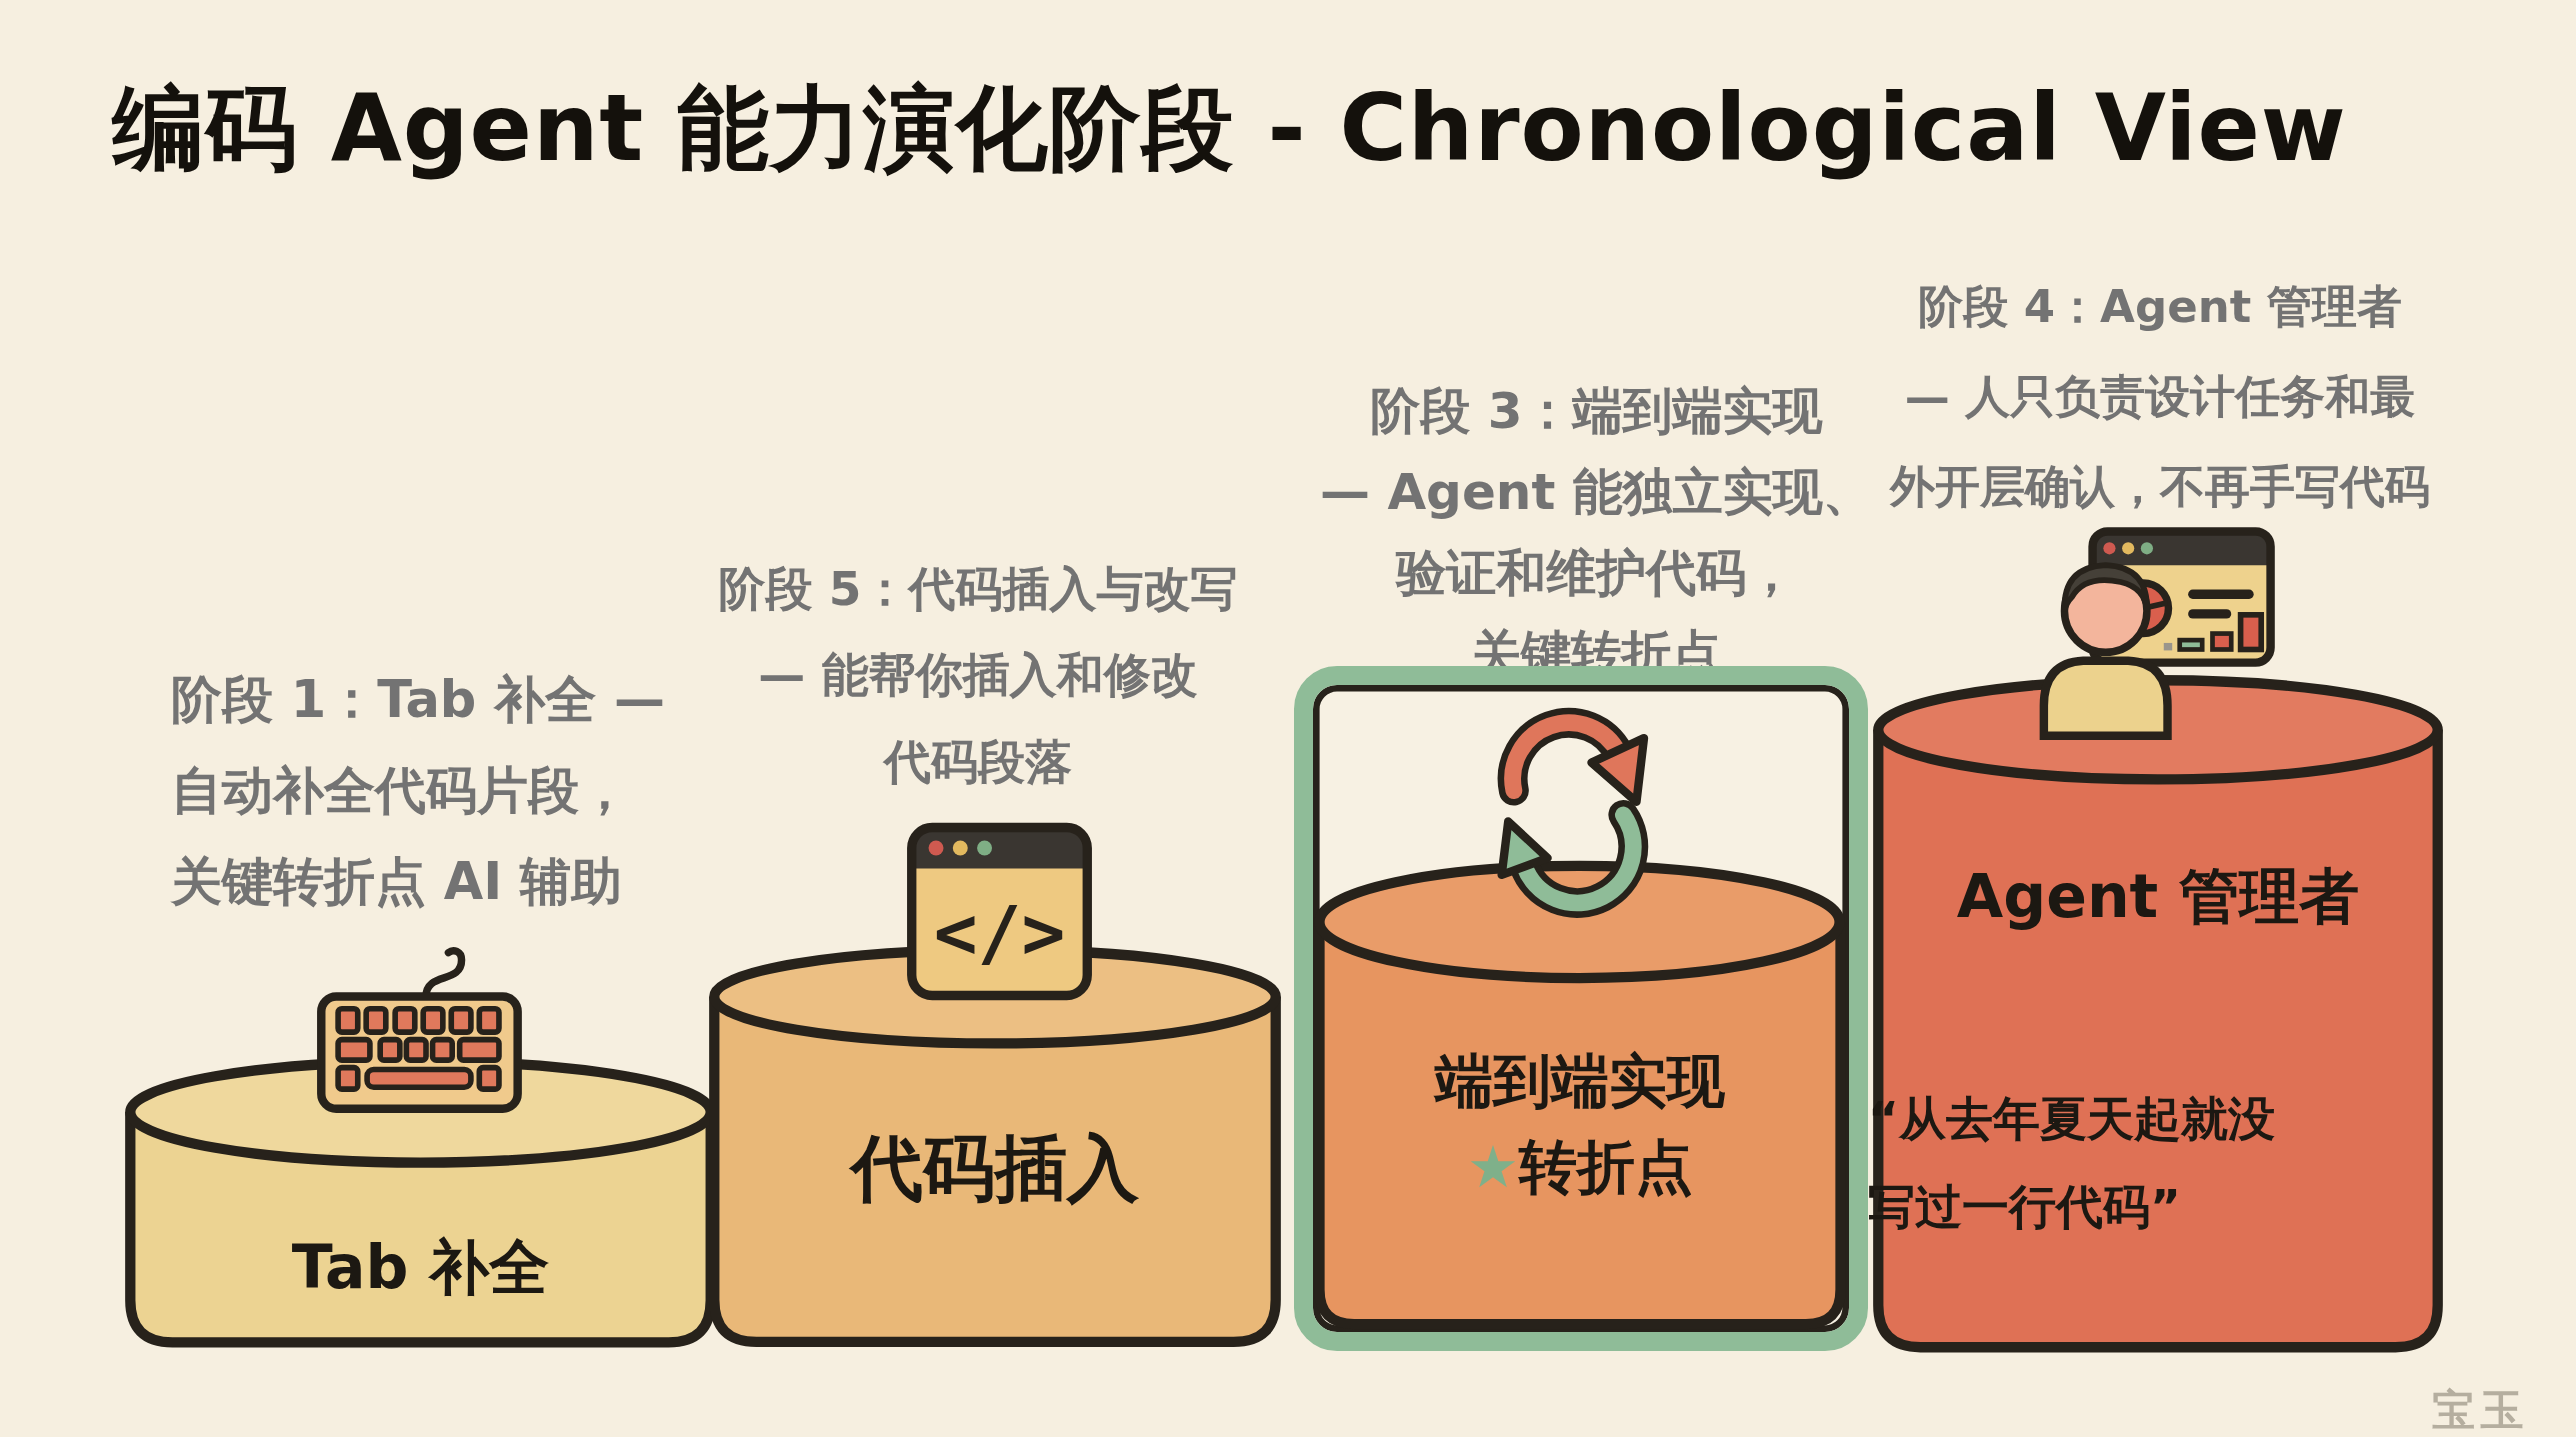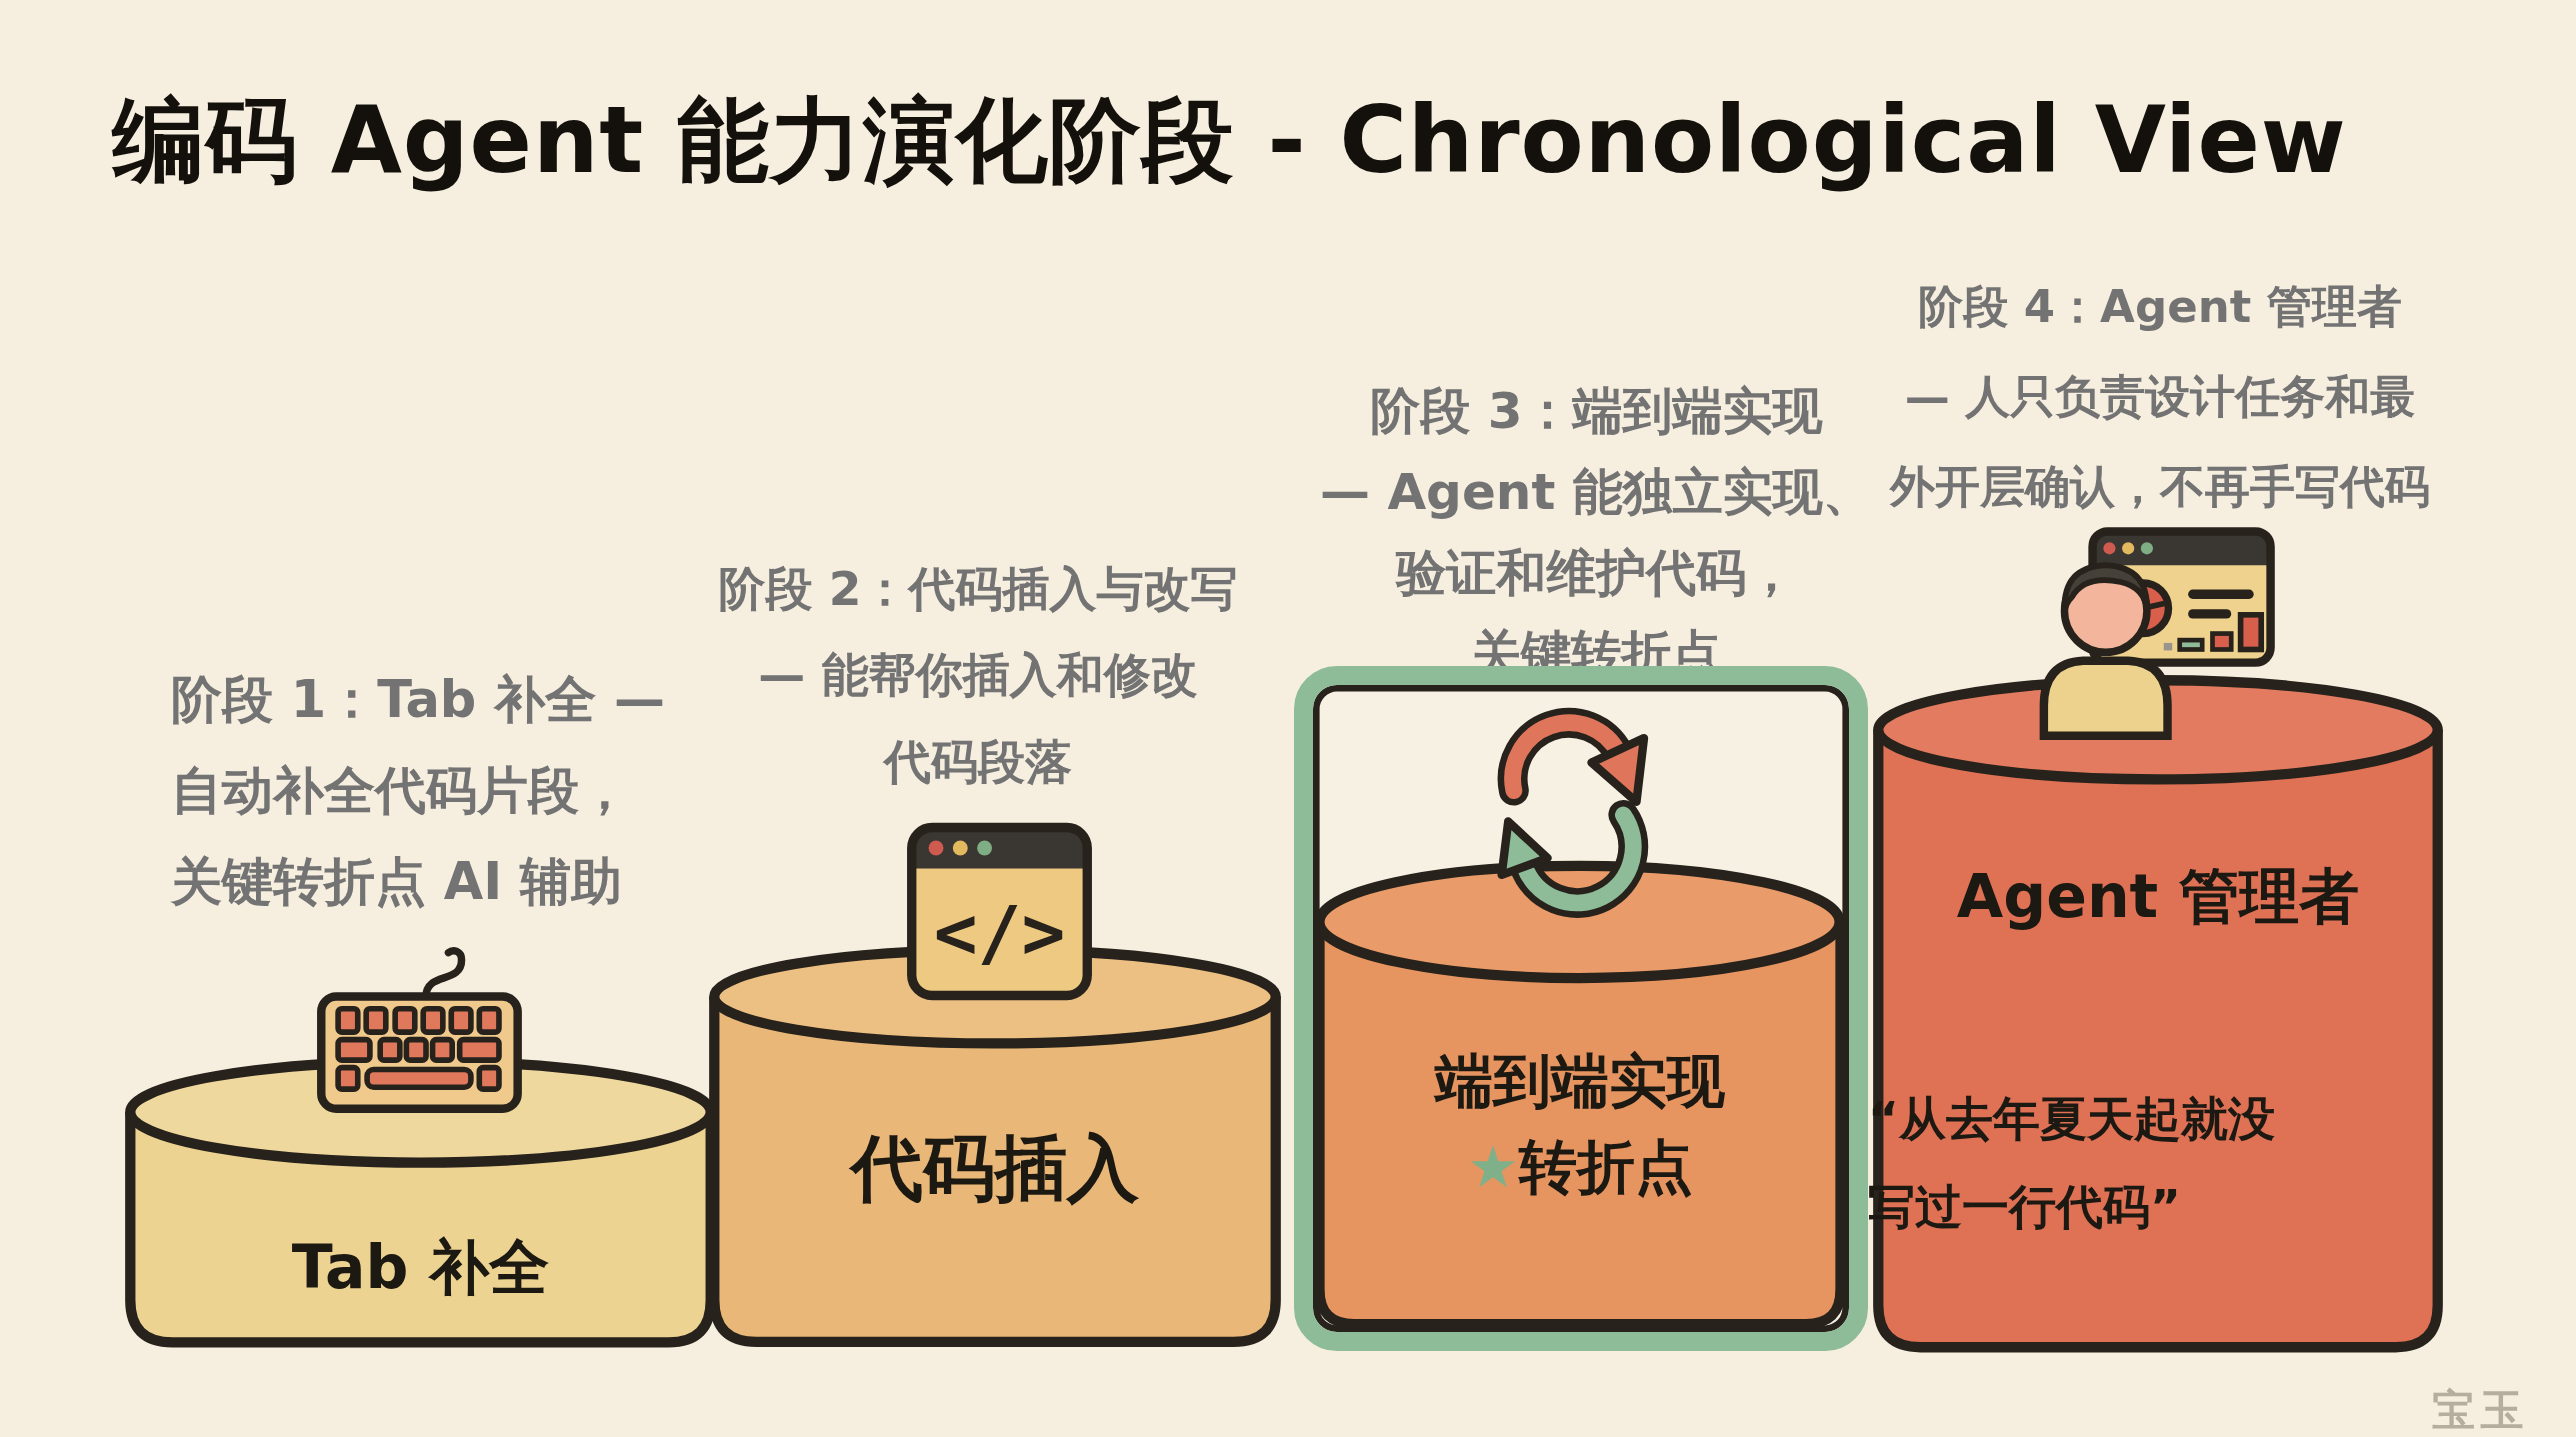--- a/index.html
+++ b/index.html
@@ -26,29 +26,29 @@
           box-shadow:inset 0 0 0 6.6px #27221b;background:#f7f1e3;}
   .watermark{position:absolute;left:2432px;top:1382px;font-size:43px;font-weight:700;
              color:#b5ae9f;letter-spacing:5.6px;}
   svg{position:absolute;overflow:visible;}
 </style>
 </head>
 <body>
 
 <div id="canvas">
 
-  <div class="txt title" style="left:112px;top:67px;margin-top:12px;">编码 Agent 能力演化阶段 - Chronological View</div>
+  <div class="txt title" style="left:112px;top:67px;">编码 Agent 能力演化阶段 - Chronological View</div>
 
   <div class="txt ann ann-1">
     <div>阶段 1：Tab 补全 —</div>
     <div>自动补全代码片段，</div>
     <div>关键转折点 AI 辅助</div>
   </div>
   <div class="txt ann ann-2">
-    <div>阶段 2：代码插入与改写</div>
+    <div>阶段 5：代码插入与改写</div>
     <div>— 能帮你插入和修改</div>
     <div>代码段落</div>
   </div>
   <div class="txt ann ann-3">
     <div>阶段 3：端到端实现</div>
     <div>— Agent 能独立实现、</div>
     <div>验证和维护代码，</div>
     <div>关键转折点</div>
   </div>
   <div class="txt ann ann-4">

